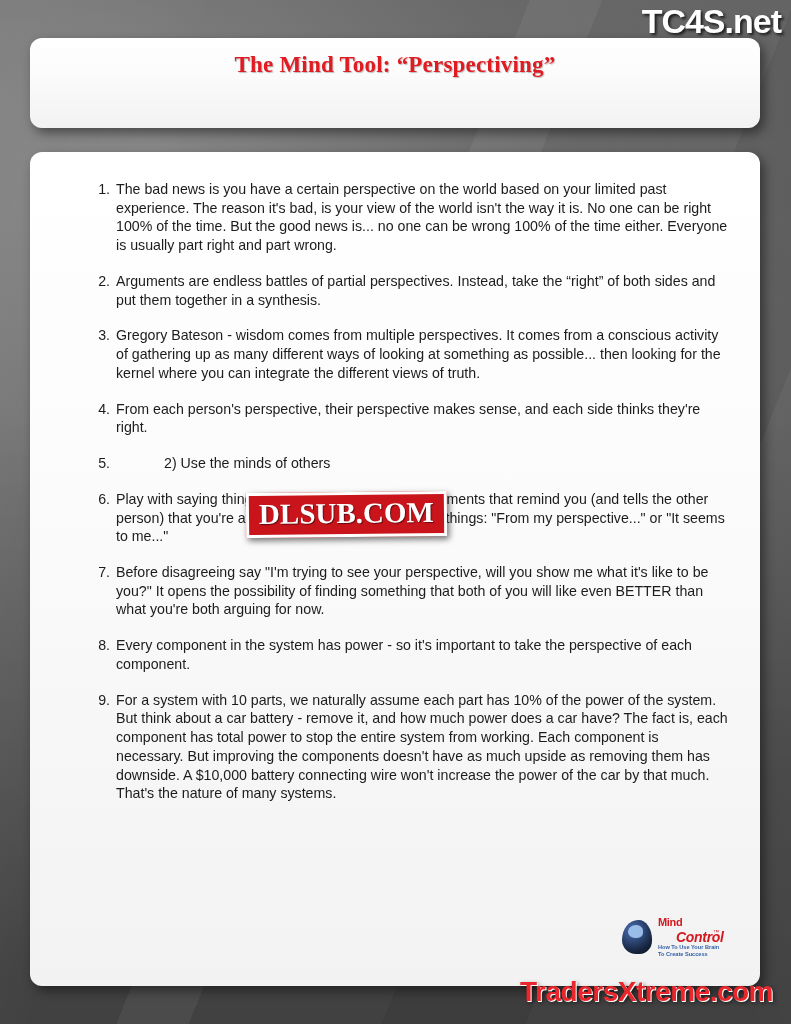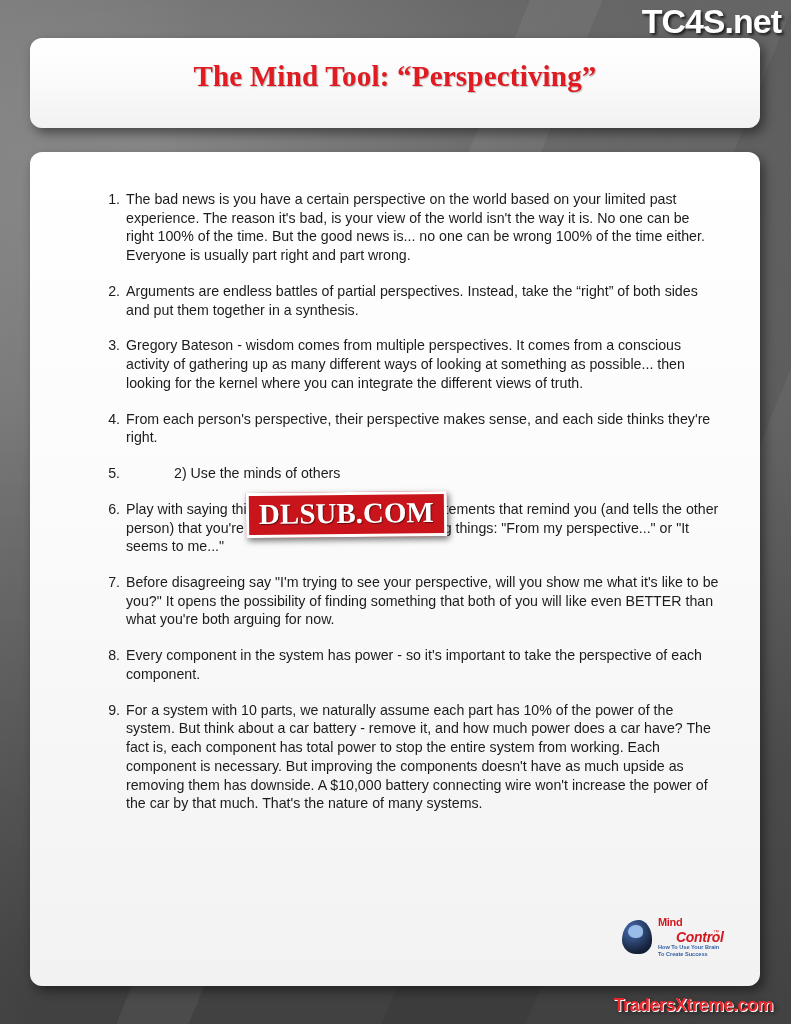--- a/index.html
+++ b/index.html
@@ -44,23 +44,23 @@
     font-weight: bold;
     color: #ffffff;
     letter-spacing: -1px;
     text-shadow: 2px 2px 3px rgba(0,0,0,0.75);
     font-family: "Liberation Sans", sans-serif;
     z-index: 40;
     margin-left: 31px;
   }
   .txtreme {
     position: absolute;
-    bottom: 8px;
+    bottom: 16px;
     right: 18px;
-    font-size: 18px;
+    font-size: 28px;
     font-weight: bold;
     color: #e8262b;
     letter-spacing: -0.5px;
     text-shadow: 1px 1px 0 #ffffff, 2px 2px 4px rgba(0,0,0,0.6);
     z-index: 40;
   }
   .dlsub {
     position: absolute;
     left: 246px;
     top: 492px;
@@ -96,33 +96,33 @@
   }
   #body-card {
     left: 30px;
     top: 152px;
     width: 730px;
     height: 834px;
   }
 
   .doc-title {
     text-align: center;
-    font-size: 29px;
+    font-size: 23px;
     font-weight: bold;
     color: #e01b22;
     font-family: "Liberation Serif", serif;
     margin: 0;
-    padding-top: 22px;
+    padding-top: 14px;
     letter-spacing: 0.2px;
     text-shadow: 1px 1px 1px rgba(0,0,0,0.25);
   }
 
   
   ol.points {
-    margin: 12px;
+    margin: 2px;
     padding: 26px 28px 0 58px;
     list-style: none;
     counter-reset: pt;
   }
   ol.points > li {
     counter-increment: pt;
     position: relative;
     font-size: 14.2px;
     line-height: 1.32;
     color: #1c1c1c;

